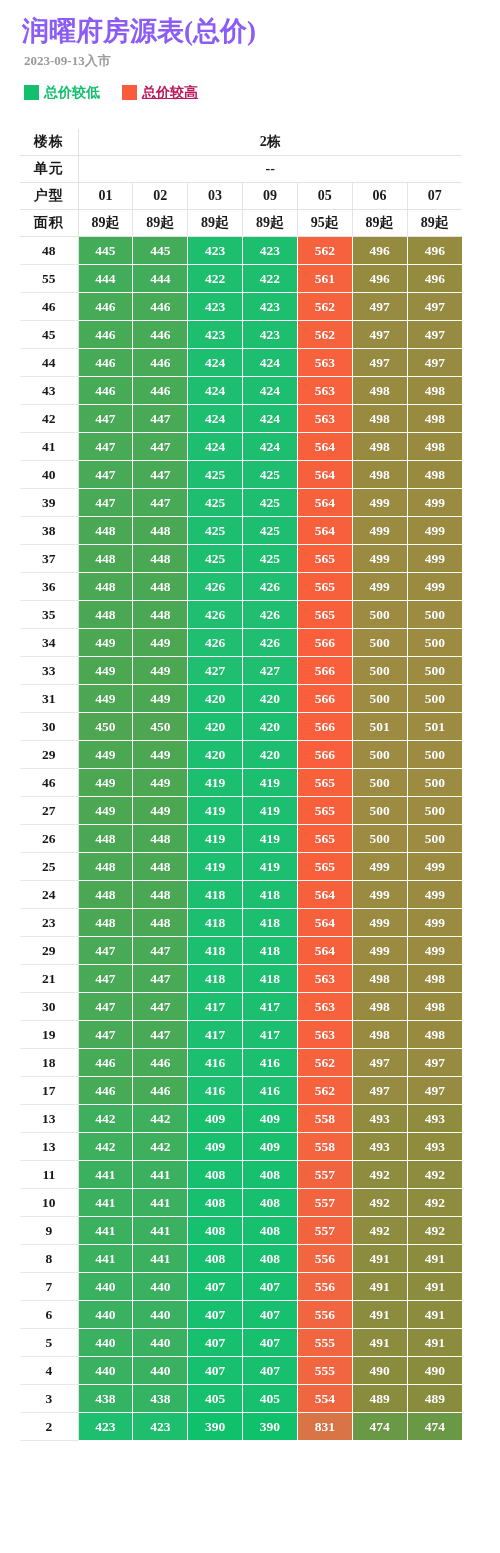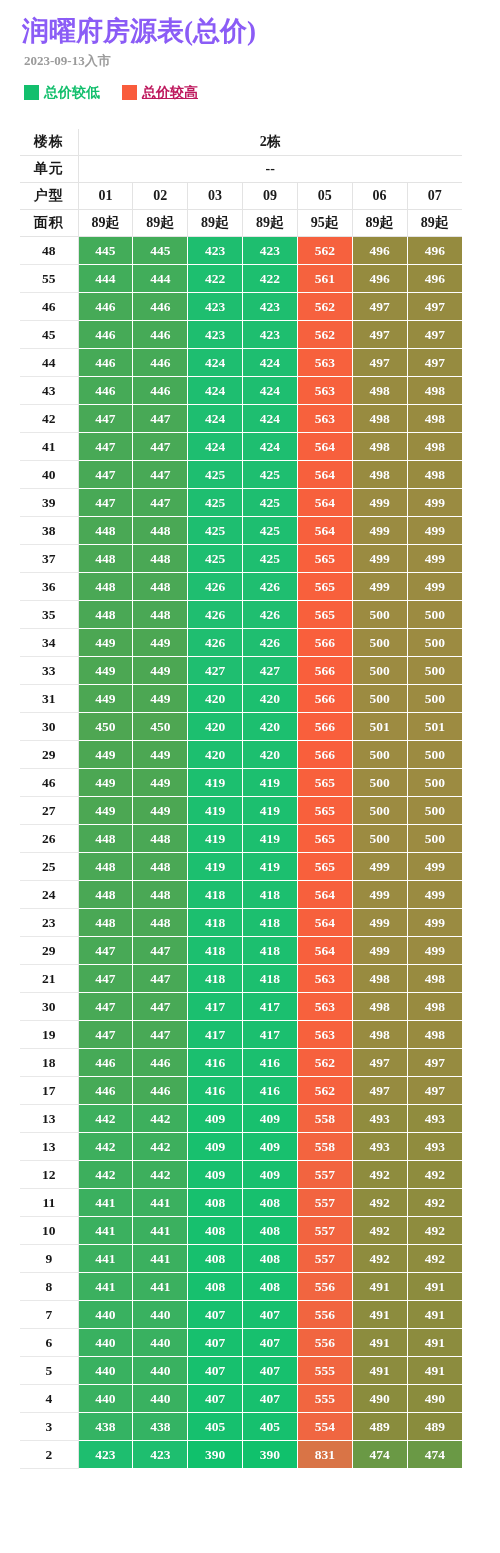--- a/index.html
+++ b/index.html
@@ -518,30 +518,20 @@
             <td class="rowname">13</td>
             <td class="cell" style="background: rgb(61, 175, 93);">442</td>
             <td class="cell" style="background: rgb(61, 175, 93);">442</td>
             <td class="cell" style="background: rgb(24, 192, 110);">409</td>
             <td class="cell" style="background: rgb(24, 192, 110);">409</td>
             <td class="cell" style="background: rgb(243, 100, 63);">558</td>
             <td class="cell" style="background: rgb(144, 140, 62);">493</td>
             <td class="cell" style="background: rgb(144, 140, 62);">493</td>
           </tr>
           <tr class="data-row">
-            <td class="rowname">12</td>
-            <td class="cell" style="background: rgb(61, 175, 93);">442</td>
-            <td class="cell" style="background: rgb(61, 175, 93);">442</td>
-            <td class="cell" style="background: rgb(24, 192, 110);">409</td>
-            <td class="cell" style="background: rgb(24, 192, 110);">409</td>
-            <td class="cell" style="background: rgb(242, 100, 64);">557</td>
-            <td class="cell" style="background: rgb(142, 140, 62);">492</td>
-            <td class="cell" style="background: rgb(142, 140, 62);">492</td>
-          </tr>
-          <tr class="data-row">
             <td class="rowname">11</td>
             <td class="cell" style="background: rgb(59, 176, 95);">441</td>
             <td class="cell" style="background: rgb(59, 176, 95);">441</td>
             <td class="cell" style="background: rgb(23, 192, 110);">408</td>
             <td class="cell" style="background: rgb(23, 192, 110);">408</td>
             <td class="cell" style="background: rgb(242, 100, 64);">557</td>
             <td class="cell" style="background: rgb(142, 140, 62);">492</td>
             <td class="cell" style="background: rgb(142, 140, 62);">492</td>
           </tr>
           <tr class="data-row">

